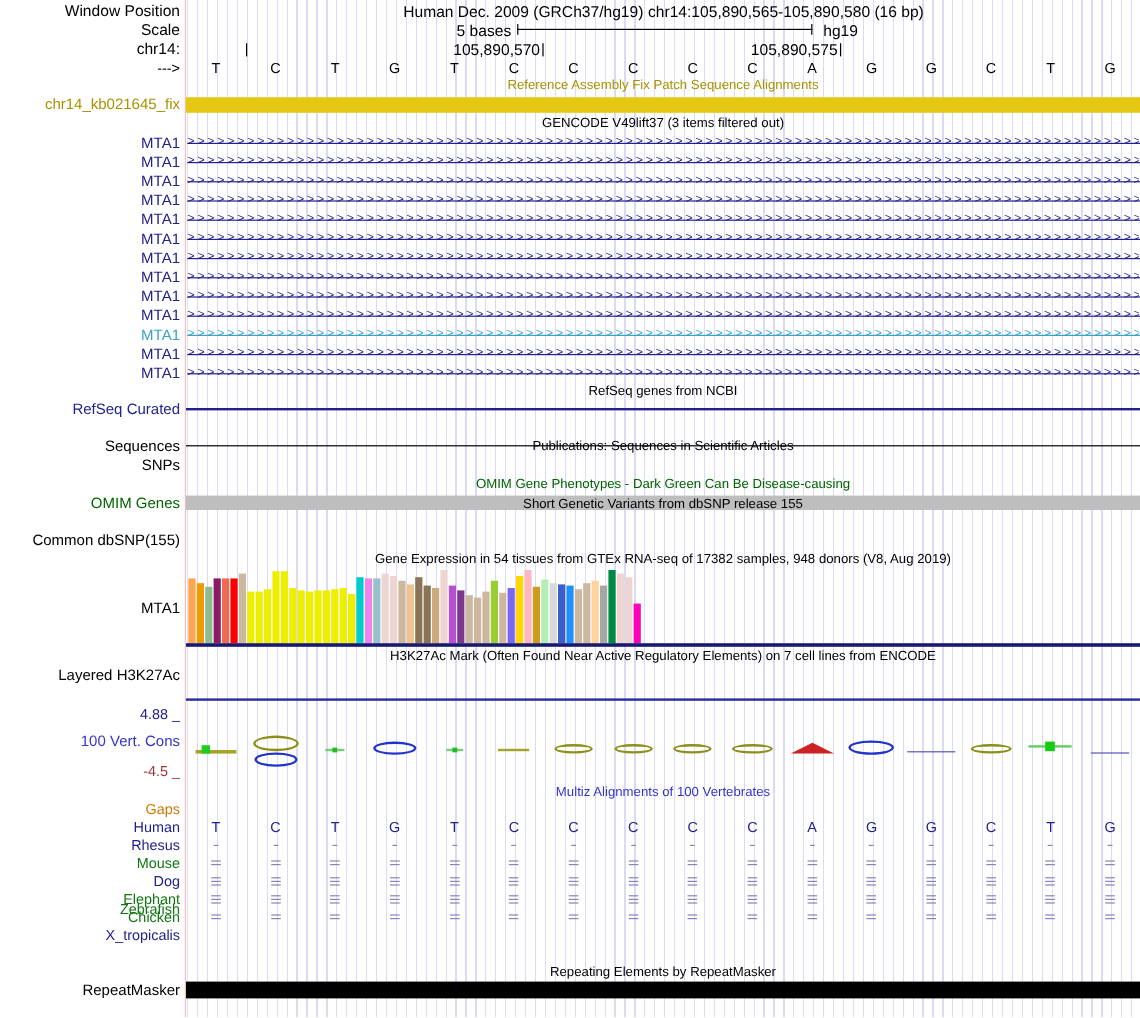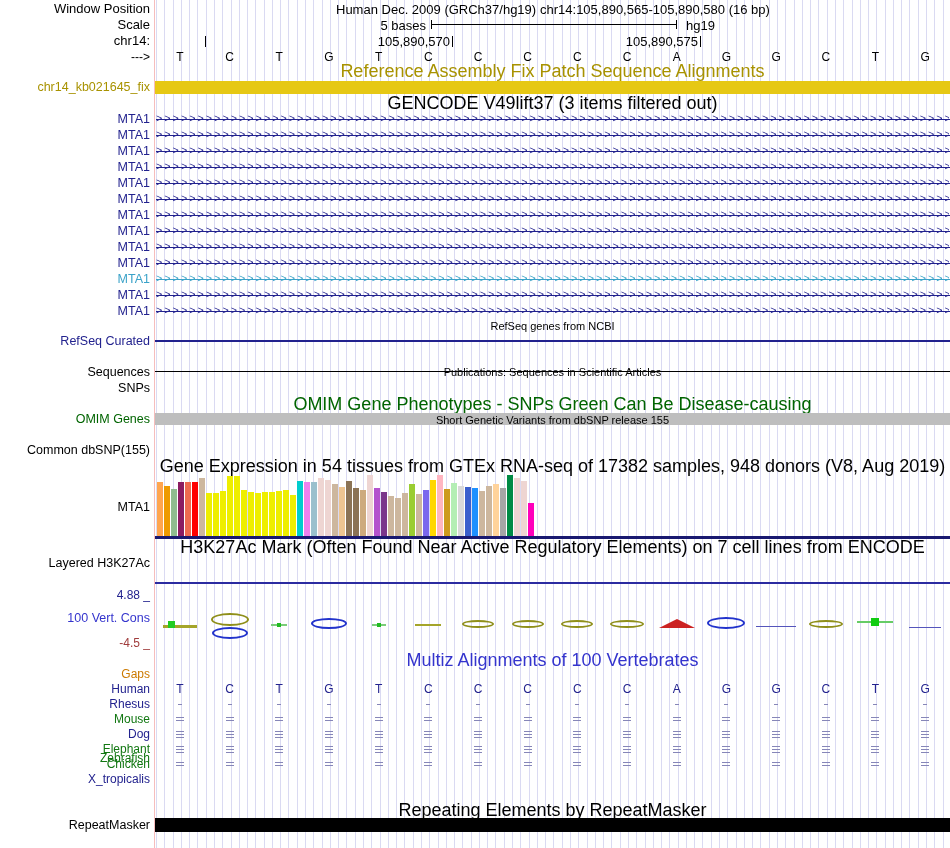--- a/index.html
+++ b/index.html
@@ -1,20 +1,20 @@
 <!DOCTYPE html>
 <html><head>
 <meta charset="utf-8">
 <style>
   html,body{margin:0;padding:0;background:#fff;}
   #browser{position:relative;width:950px;height:848px;background:#fff;overflow:hidden;
            font-family:"Liberation Sans",sans-serif;color:#000;}
   .abs{position:absolute;white-space:nowrap;}
   .llabel{position:absolute;left:0;width:150px;text-align:right;font-size:12.5px;line-height:14px;white-space:nowrap;}
-  .ctitle{position:absolute;left:155px;width:795px;text-align:center;font-size:18px;line-height:13px;white-space:nowrap;}
+  .ctitle{position:absolute;left:155px;width:795px;text-align:center;font-size:11px;line-height:13px;white-space:nowrap;}
   .small{font-size:11px;}
   .c-navy{color:#22228E;} .c-olive{color:#A89200;} .c-green{color:#006400;}
   .c-blue{color:#3434CD;} .c-maroon{color:#A03C3C;}
   #grid{position:absolute;left:156px;top:0;width:794px;height:848px;
         background:repeating-linear-gradient(to right,#DADAF2 0px,#DADAF2 1px,transparent 1px,transparent 8.28px);}
   #pinkline{position:absolute;left:154px;top:0;width:1px;height:848px;background:#F6BDBD;}
   .tick{position:absolute;width:1px;background:#000;}
   .hline{position:absolute;left:155px;width:795px;}
   .generow-line{position:absolute;height:1px;}
   .generow-arrows{position:absolute;overflow:hidden;font-size:10.5px;line-height:10px;letter-spacing:2px;font-family:"Liberation Mono",monospace;}
@@ -121,21 +121,21 @@
   <div class="ctitle small" style="top:320px">RefSeq genes from NCBI</div>
   <div class="llabel c-navy" style="top:334px">RefSeq Curated</div>
   <div class="hline" style="top:340px;height:2px;background:#22228E"></div>
 
   <div class="ctitle small" style="top:366px">Publications: Sequences in Scientific Articles</div>
   <div class="llabel" style="top:365px">Sequences</div>
   <div class="hline" style="top:371px;height:1px;background:#000"></div>
 
   <div class="llabel" style="top:381px">SNPs</div>
 
-  <div class="ctitle c-green" style="top:398px">OMIM Gene Phenotypes - SNPs Green Can Be Disease-causing</div>
+  <div class="ctitle c-green" style="top:398px">OMIM Gene Phenotypes - Dark Green Can Be Disease-causing</div>
   <div class="llabel c-green" style="top:412px">OMIM Genes</div>
   <div class="hline" style="top:413px;height:12px;background:#BEBEBE"></div>
 
   <div class="ctitle small" style="top:414px">Short Genetic Variants from dbSNP release 155</div>
   <div class="llabel" style="top:443px">Common dbSNP(155)</div>
 
   <div class="ctitle" style="top:460px">Gene Expression in 54 tissues from GTEx RNA-seq of 17382 samples, 948 donors (V8, Aug 2019)</div>
   <div class="llabel" style="top:500px">MTA1</div>
   <div id="gtex-bars" class="abs" style="left:156px;top:475px;width:795px;height:61px">
       <div class="gtexbar" style="left: 1px; height: 54px; background: rgb(255, 165, 79);"></div>

